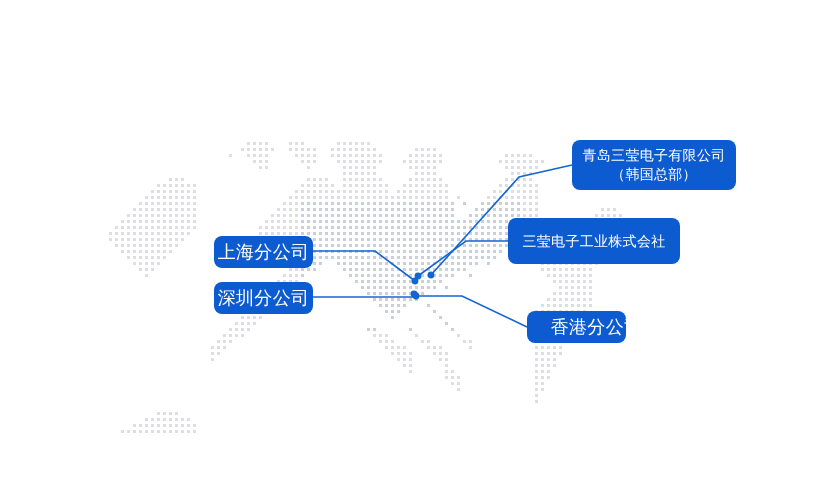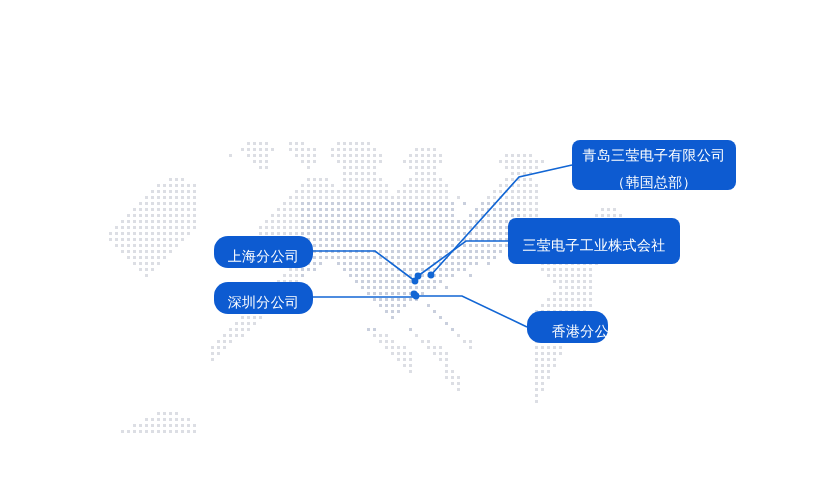--- a/index.html
+++ b/index.html
@@ -41,23 +41,22 @@
     color: #ffffff;
     text-align: center;
     letter-spacing: 0.3px;
     line-height: 1.35;
     white-space: nowrap;
     user-select: none;
   }
   .label-box .line1,
   .label-box .line2 {
     display: block;
-    margin-top: 8px;
   }
-  .label-single { font-size: 14px; border-radius: 14px; }
+  .label-single { font-size: 18px; }
   .label-double { font-size: 14px; }
 </style>
 </head>
 <body style="background: rgb(255, 255, 255);">
 
 <div id="stage" style="background: rgb(255, 255, 255);">
 
   <svg id="map-layer" viewBox="0 0 824 480" xmlns="http://www.w3.org/2000/svg" aria-hidden="true">
       <rect x="247" y="142" width="3" height="3" fill="#dcdee4"></rect>
       <rect x="253" y="142" width="3" height="3" fill="#dcdee4"></rect>
@@ -1395,17 +1394,17 @@
   </div>
 
   <div class="label-box label-single" style="left: 214px; top: 236px; width: 99px; height: 32px; background: rgb(13, 91, 209); color: rgb(255, 255, 255);">
     <span class="line1">上海分公司</span>
   </div>
 
   <div class="label-box label-single" style="left: 214px; top: 282px; width: 99px; height: 32px; background: rgb(13, 91, 209); color: rgb(255, 255, 255);">
     <span class="line1">深圳分公司</span>
   </div>
 
-  <div class="label-box label-single" style="left: 527px; top: 311px; width: 81px; height: 32px; background: rgb(13, 91, 209); color: rgb(255, 255, 255); padding-left: 40px;">
+  <div class="label-box label-single" style="left: 527px; top: 311px; width: 99px; height: 32px; background: rgb(13, 91, 209); color: rgb(255, 255, 255); padding-left: 40px;">
     <span class="line1">香港分公司</span>
   </div>
 
 </div>
 
 </body></html>

